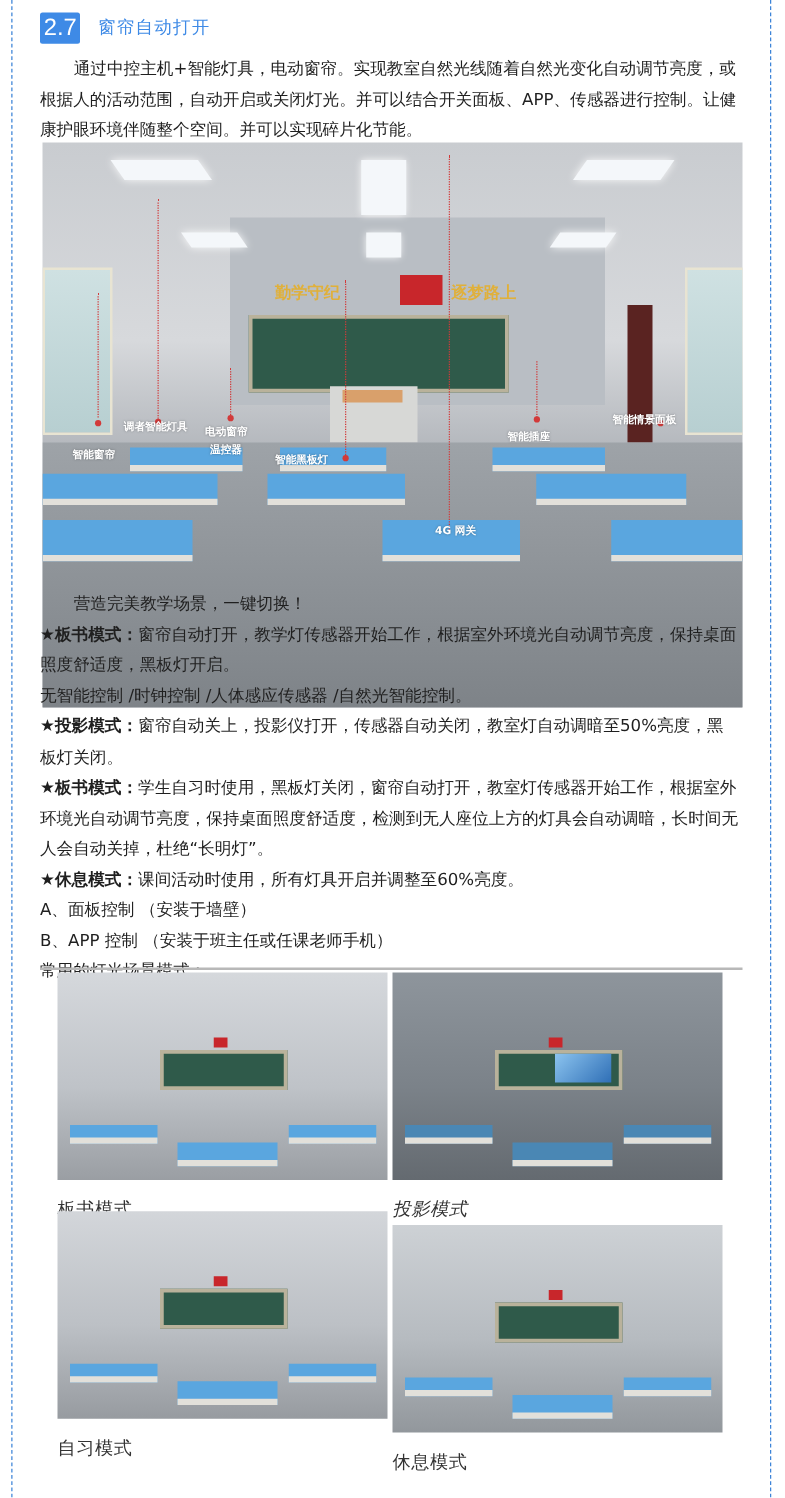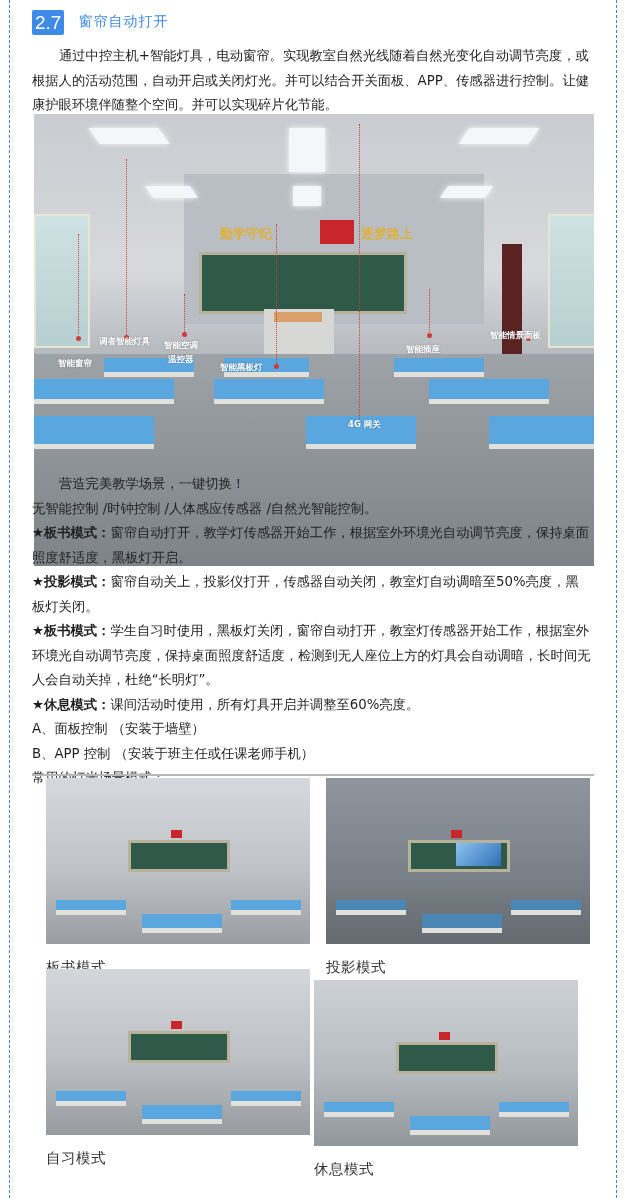--- a/index.html
+++ b/index.html
@@ -88,32 +88,32 @@
   <div class="dot-line" style="left:325px; top:10px; height:300px;"></div>
   <div class="dot" style="left:90px; top:221px;"></div>
   <div class="dot" style="left:42px; top:222px;"></div>
   <div class="dot" style="left:148px; top:218px;"></div>
   <div class="dot" style="left:240px; top:250px;"></div>
   <div class="dot" style="left:393px; top:219px;"></div>
   <div class="dot" style="left:492px; top:222px;"></div>
 
   <span class="lbl" style="left:65px; top:222px;">调者智能灯具</span>
   <span class="lbl" style="left:24px; top:244px;">智能窗帘</span>
-  <span class="lbl" style="left:130px; top:226px;">智能空调</span>
+  <span class="lbl" style="left:130px; top:226px;">电动窗帘</span>
   <span class="lbl" style="left:134px; top:240px;">温控器</span>
   <span class="lbl" style="left:186px; top:248px;">智能黑板灯</span>
   <span class="lbl" style="left:372px; top:230px;">智能插座</span>
   <span class="lbl" style="left:456px; top:216px;">智能情景面板</span>
   <span class="lbl" style="left:314px; top:305px;">4G 网关</span>
 </div>
 
 <div class="text" style="top:472px;">
   <p class="indent">营造完美教学场景，一键切换！</p>
+  <p><span class="b">★板书模式：</span><span>窗帘自动打开，教学灯传感器开始工作，根据室外环境光自动调节亮度，保持桌面照度舒适度，黑板灯开启。</span></p>
   <p>无智能控制 /时钟控制 /人体感应传感器 /自然光智能控制。</p>
-  <p><span class="b">★板书模式：</span><span>窗帘自动打开，教学灯传感器开始工作，根据室外环境光自动调节亮度，保持桌面照度舒适度，黑板灯开启。</span></p>
   <p><span class="b">★投影模式：</span><span>窗帘自动关上，投影仪打开，传感器自动关闭，教室灯自动调暗至50%亮度，黑板灯关闭。</span></p>
   <p><span class="b">★板书模式：</span><span>学生自习时使用，黑板灯关闭，窗帘自动打开，教室灯传感器开始工作，根据室外环境光自动调节亮度，保持桌面照度舒适度，检测到无人座位上方的灯具会自动调暗，长时间无人会自动关掉，杜绝“长明灯”。</span></p>
   <p><span class="b">★休息模式：</span><span>课间活动时使用，所有灯具开启并调整至60%亮度。</span></p>
   <p>A、面板控制 （安装于墙壁）</p>
   <p>B、APP 控制 （安装于班主任或任课老师手机）</p>
   <p>常用的灯光场景模式：</p>
 </div>
 
 <div class="sep" style="top:774px;"></div>
 
@@ -121,21 +121,21 @@
   <div class="cell" style="left:0; top:0;">
     <div class="photo" style="background:linear-gradient(#d5d8dc,#bfc3c8 55%,#9a9ea3);">
       <div class="board" style="left:82px; top:62px; width:96px; height:26px;"></div>
       <div class="flag" style="left:125px; top:52px; width:11px; height:8px;"></div>
       <div class="desk" style="left:10px; top:122px; width:70px; height:10px;"></div>
       <div class="desk" style="left:96px; top:136px; width:80px; height:14px;"></div>
       <div class="desk" style="left:185px; top:122px; width:70px; height:10px;"></div>
     </div>
     <div class="cap">板书模式</div>
   </div>
-  <div class="cell" style="left:280px; top:0;">
+  <div class="cell" style="left:268px; top:0;font-style:italic;">
     <div class="photo" style="background:linear-gradient(#8e959c,#7b8289 55%,#646a70);">
       <div class="board" style="left:82px; top:62px; width:96px; height:26px;"></div>
       <div style="position:absolute; left:130px; top:65px; width:45px; height:23px; background:linear-gradient(135deg,#8cc4ef,#2f6fb6);"></div>
       <div class="flag" style="left:125px; top:52px; width:11px; height:8px;"></div>
       <div class="desk" style="left:10px; top:122px; width:70px; height:10px; background:#4a87b4;"></div>
       <div class="desk" style="left:96px; top:136px; width:80px; height:14px; background:#4a87b4;"></div>
       <div class="desk" style="left:185px; top:122px; width:70px; height:10px; background:#4a87b4;"></div>
     </div>
     <div class="cap">投影模式</div>
   </div>

